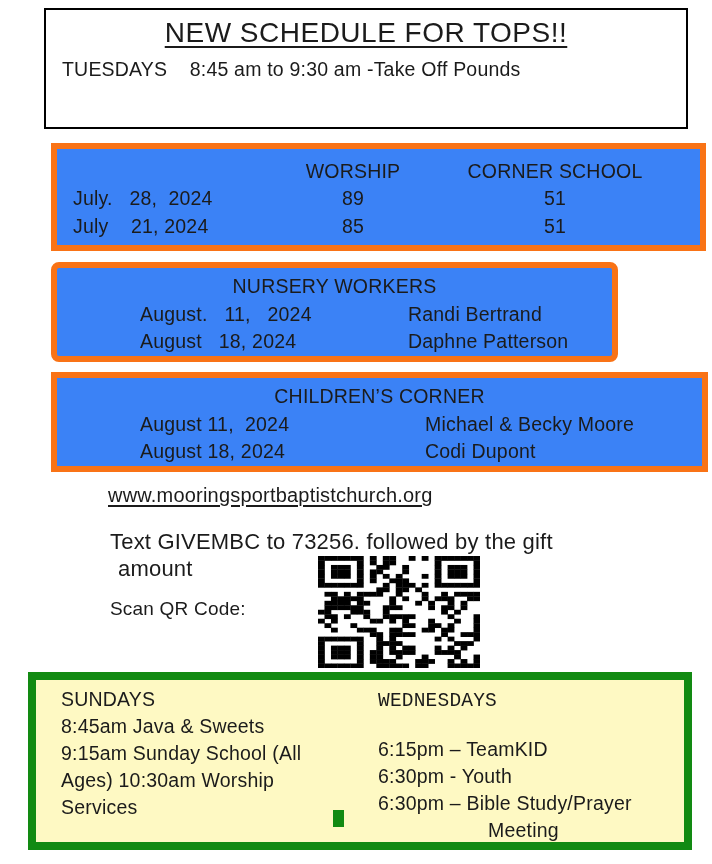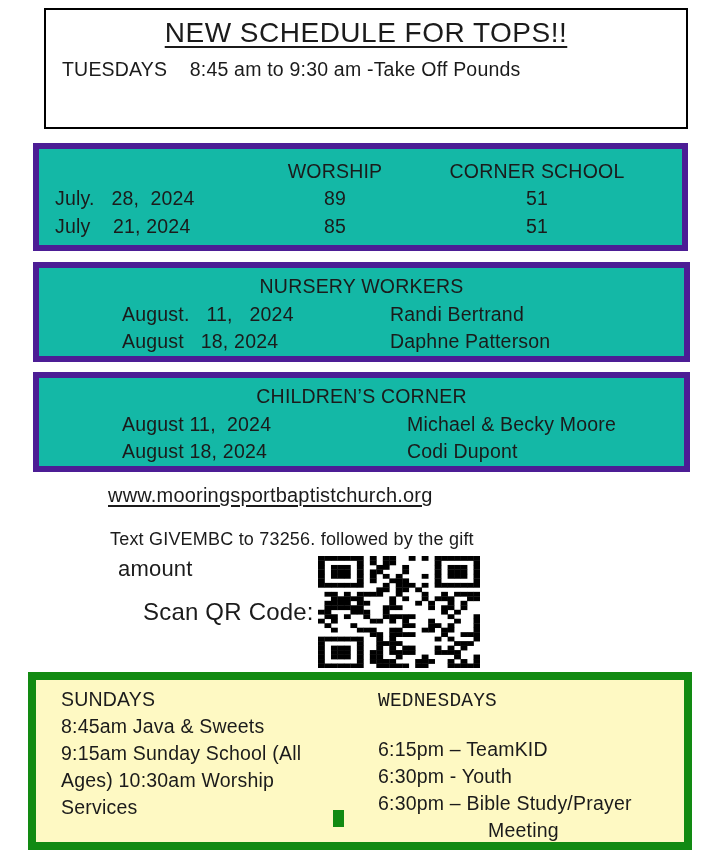--- a/index.html
+++ b/index.html
@@ -23,43 +23,43 @@
   }
   .box1-title {
     position: absolute; left: 0; top: 7px; width: 100%;
     text-align: center; font-size: 28px; letter-spacing: 0.5px;
     text-decoration: underline; text-underline-offset: 4px;
   }
   .box1-line1 { position: absolute; left: 16px; top: 48px; }
   .box1-line2 { position: absolute; left: 160px; top: 79px; }
 
   
-  .blackbox { border: 6px solid #4c1d95; background: #14b8a6; }
+  .blackbox { border: 6px solid #f97316; background: #3b82f6; margin-left: 18px; }
   .box2 { left: 33px; top: 143px; width: 655px; height: 108px; }
-  .box3 { left: 33px; top: 262px; width: 657px; height: 100px; }
+  .box3 { left: 33px; top: 262px; width: 567px; height: 100px; border-radius: 8px; }
   .box4 { left: 33px; top: 372px; width: 657px; height: 100px; }
 
   .col-worship { position: absolute; left: 196px; width: 200px; text-align: center; }
   .col-ss      { position: absolute; left: 348px; width: 300px; text-align: center; }
   .att-date    { position: absolute; left: 16px; }
 
   .sec-title { position: absolute; left: 0; top: 7px; width: 100%; text-align: center; }
   .roster-date { position: absolute; left: 83px; }
   .roster-name3 { position: absolute; left: 351px; }
   .roster-name4 { position: absolute; left: 368px; }
 
   
   .url {
     left: 108px; top: 484px; font-size: 20px;
     text-decoration: underline; text-underline-offset: 3px;
     color: var(--ink, #1b1b1b); cursor: pointer;
   }
-  .give1 { left: 110px; top: 529px; font-size: 18px; }
+  .give1 { left: 110px; top: 529px; font-size: 22px; }
   .give2 { left: 118px; top: 556px; font-size: 22px; }
-  .scan  { left: 110px; top: 598px; font-size: 24px; margin-left: 33px; }
+  .scan  { left: 110px; top: 598px; font-size: 19px; }
   .qr    { left: 318px; top: 556px; width: 162px; height: 112px; }
   .qr svg { display: block; width: 162px; height: 112px; }
 
   
   .greenbox {
     left: 28px; top: 672px; width: 664px; height: 178px;
     border: 8px solid var(--green, #128a12); background: #fef9c3;
   }
   .sun-col { position: absolute; left: 25px; top: 6px; }
   .wed-col { position: absolute; left: 342px; top: 8px; }

